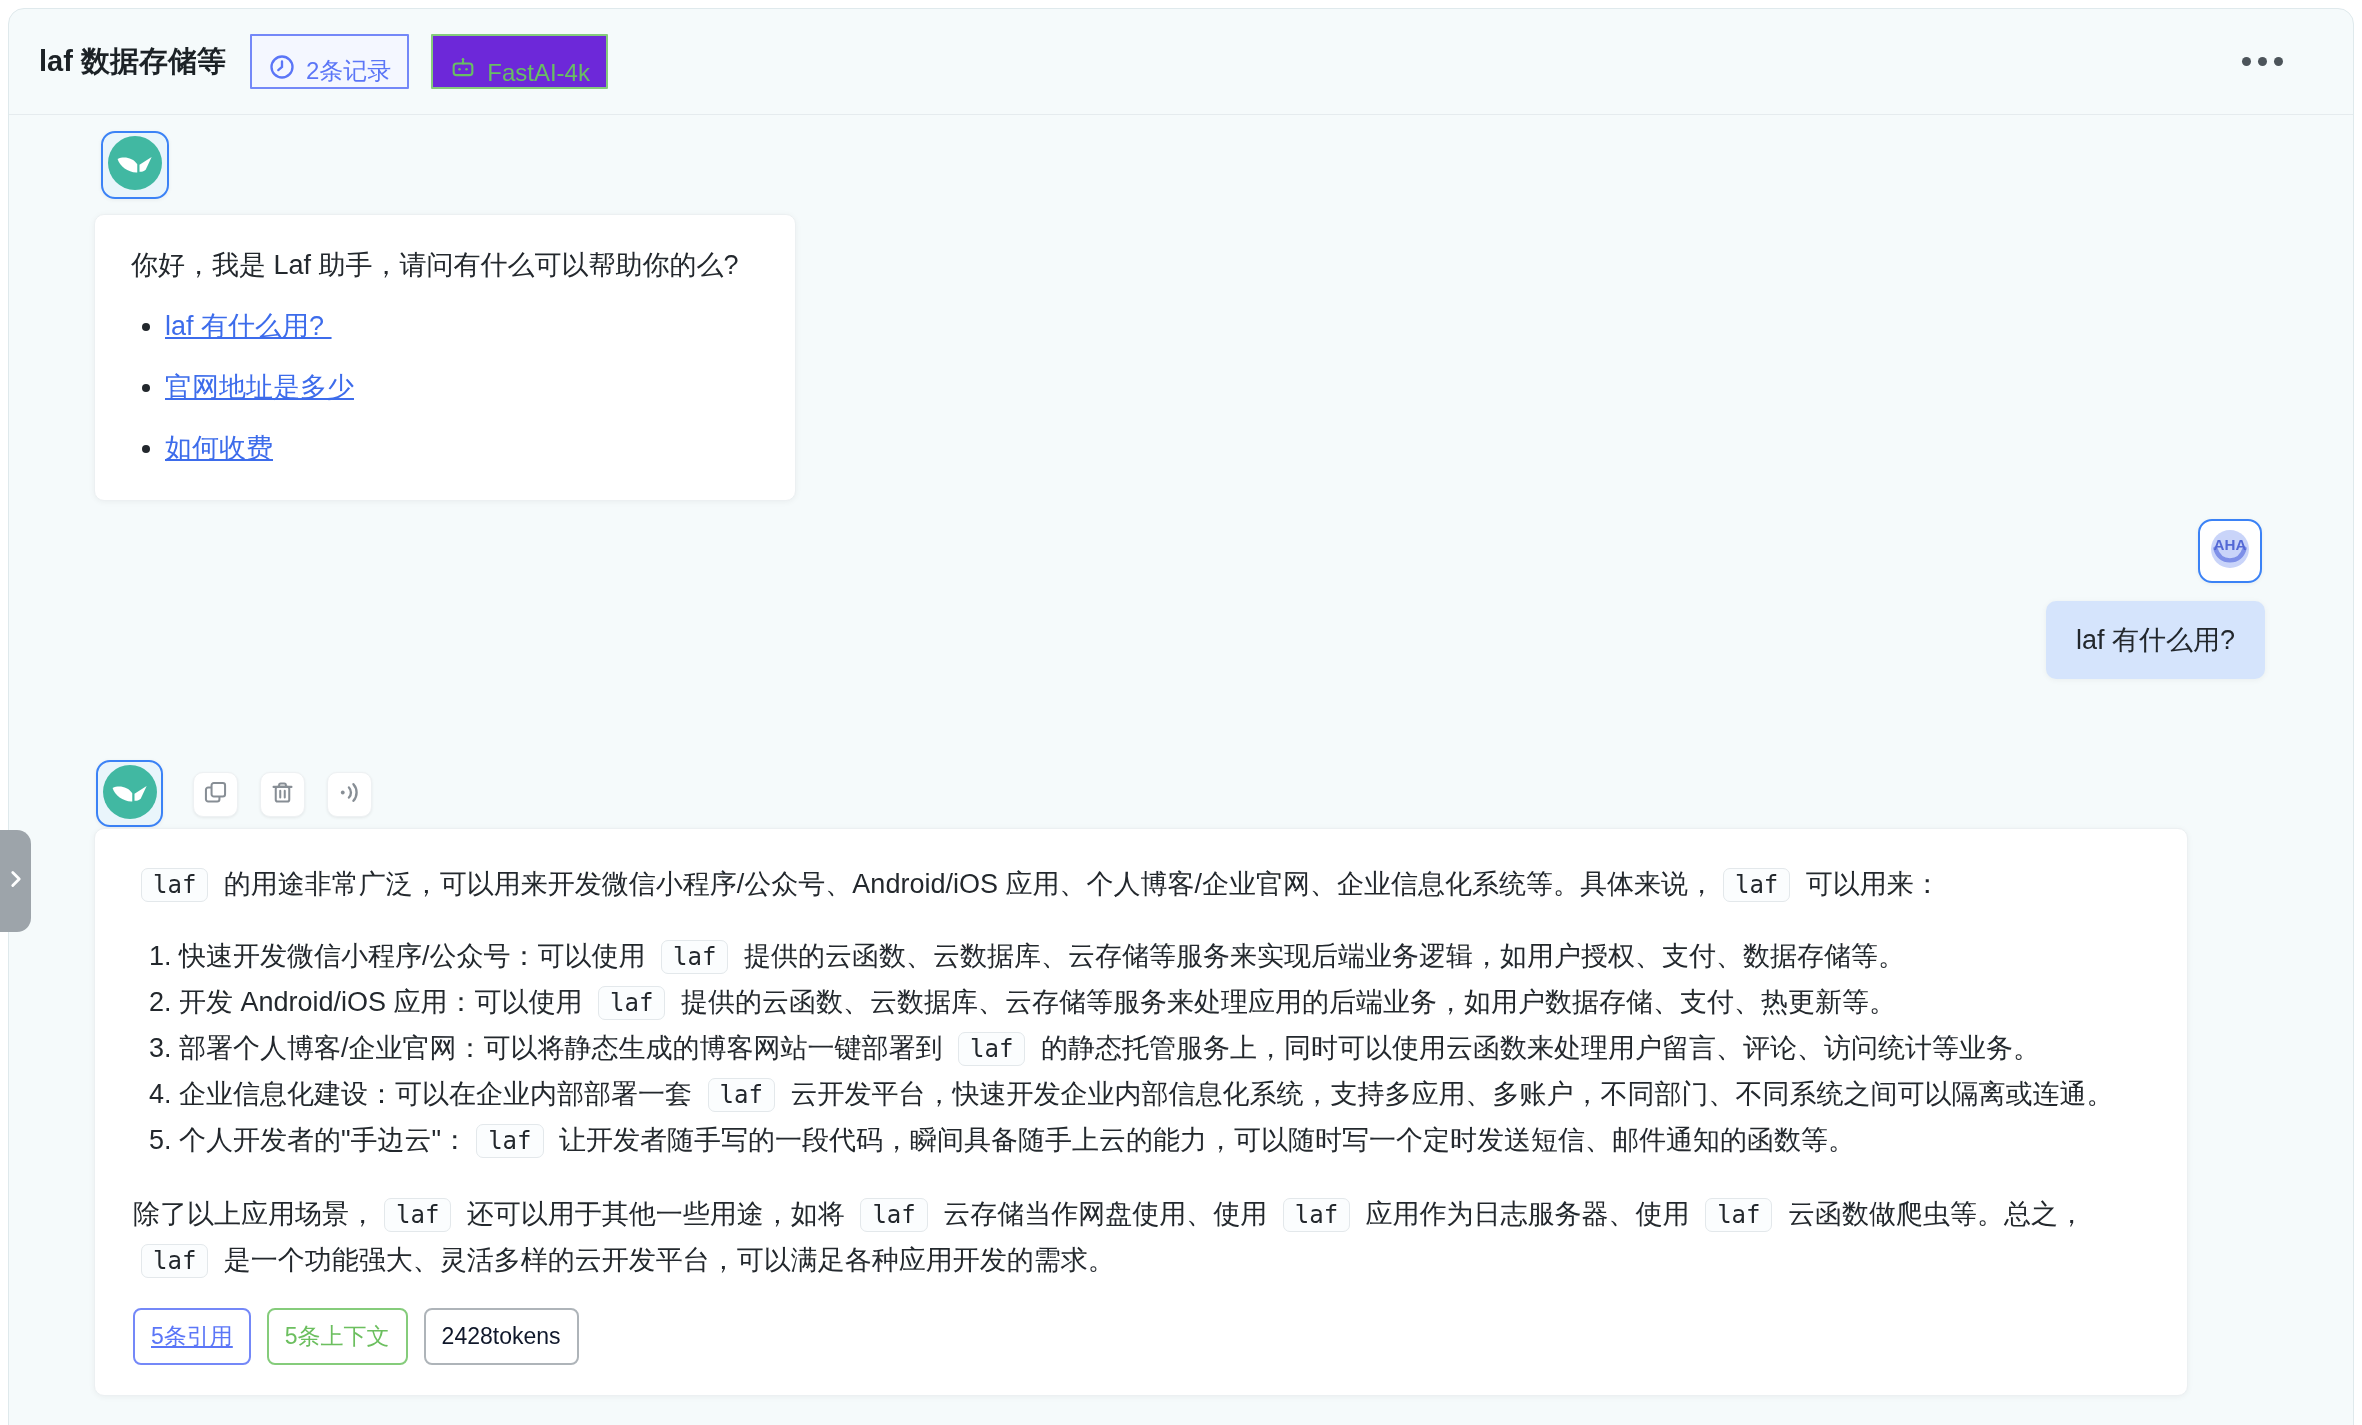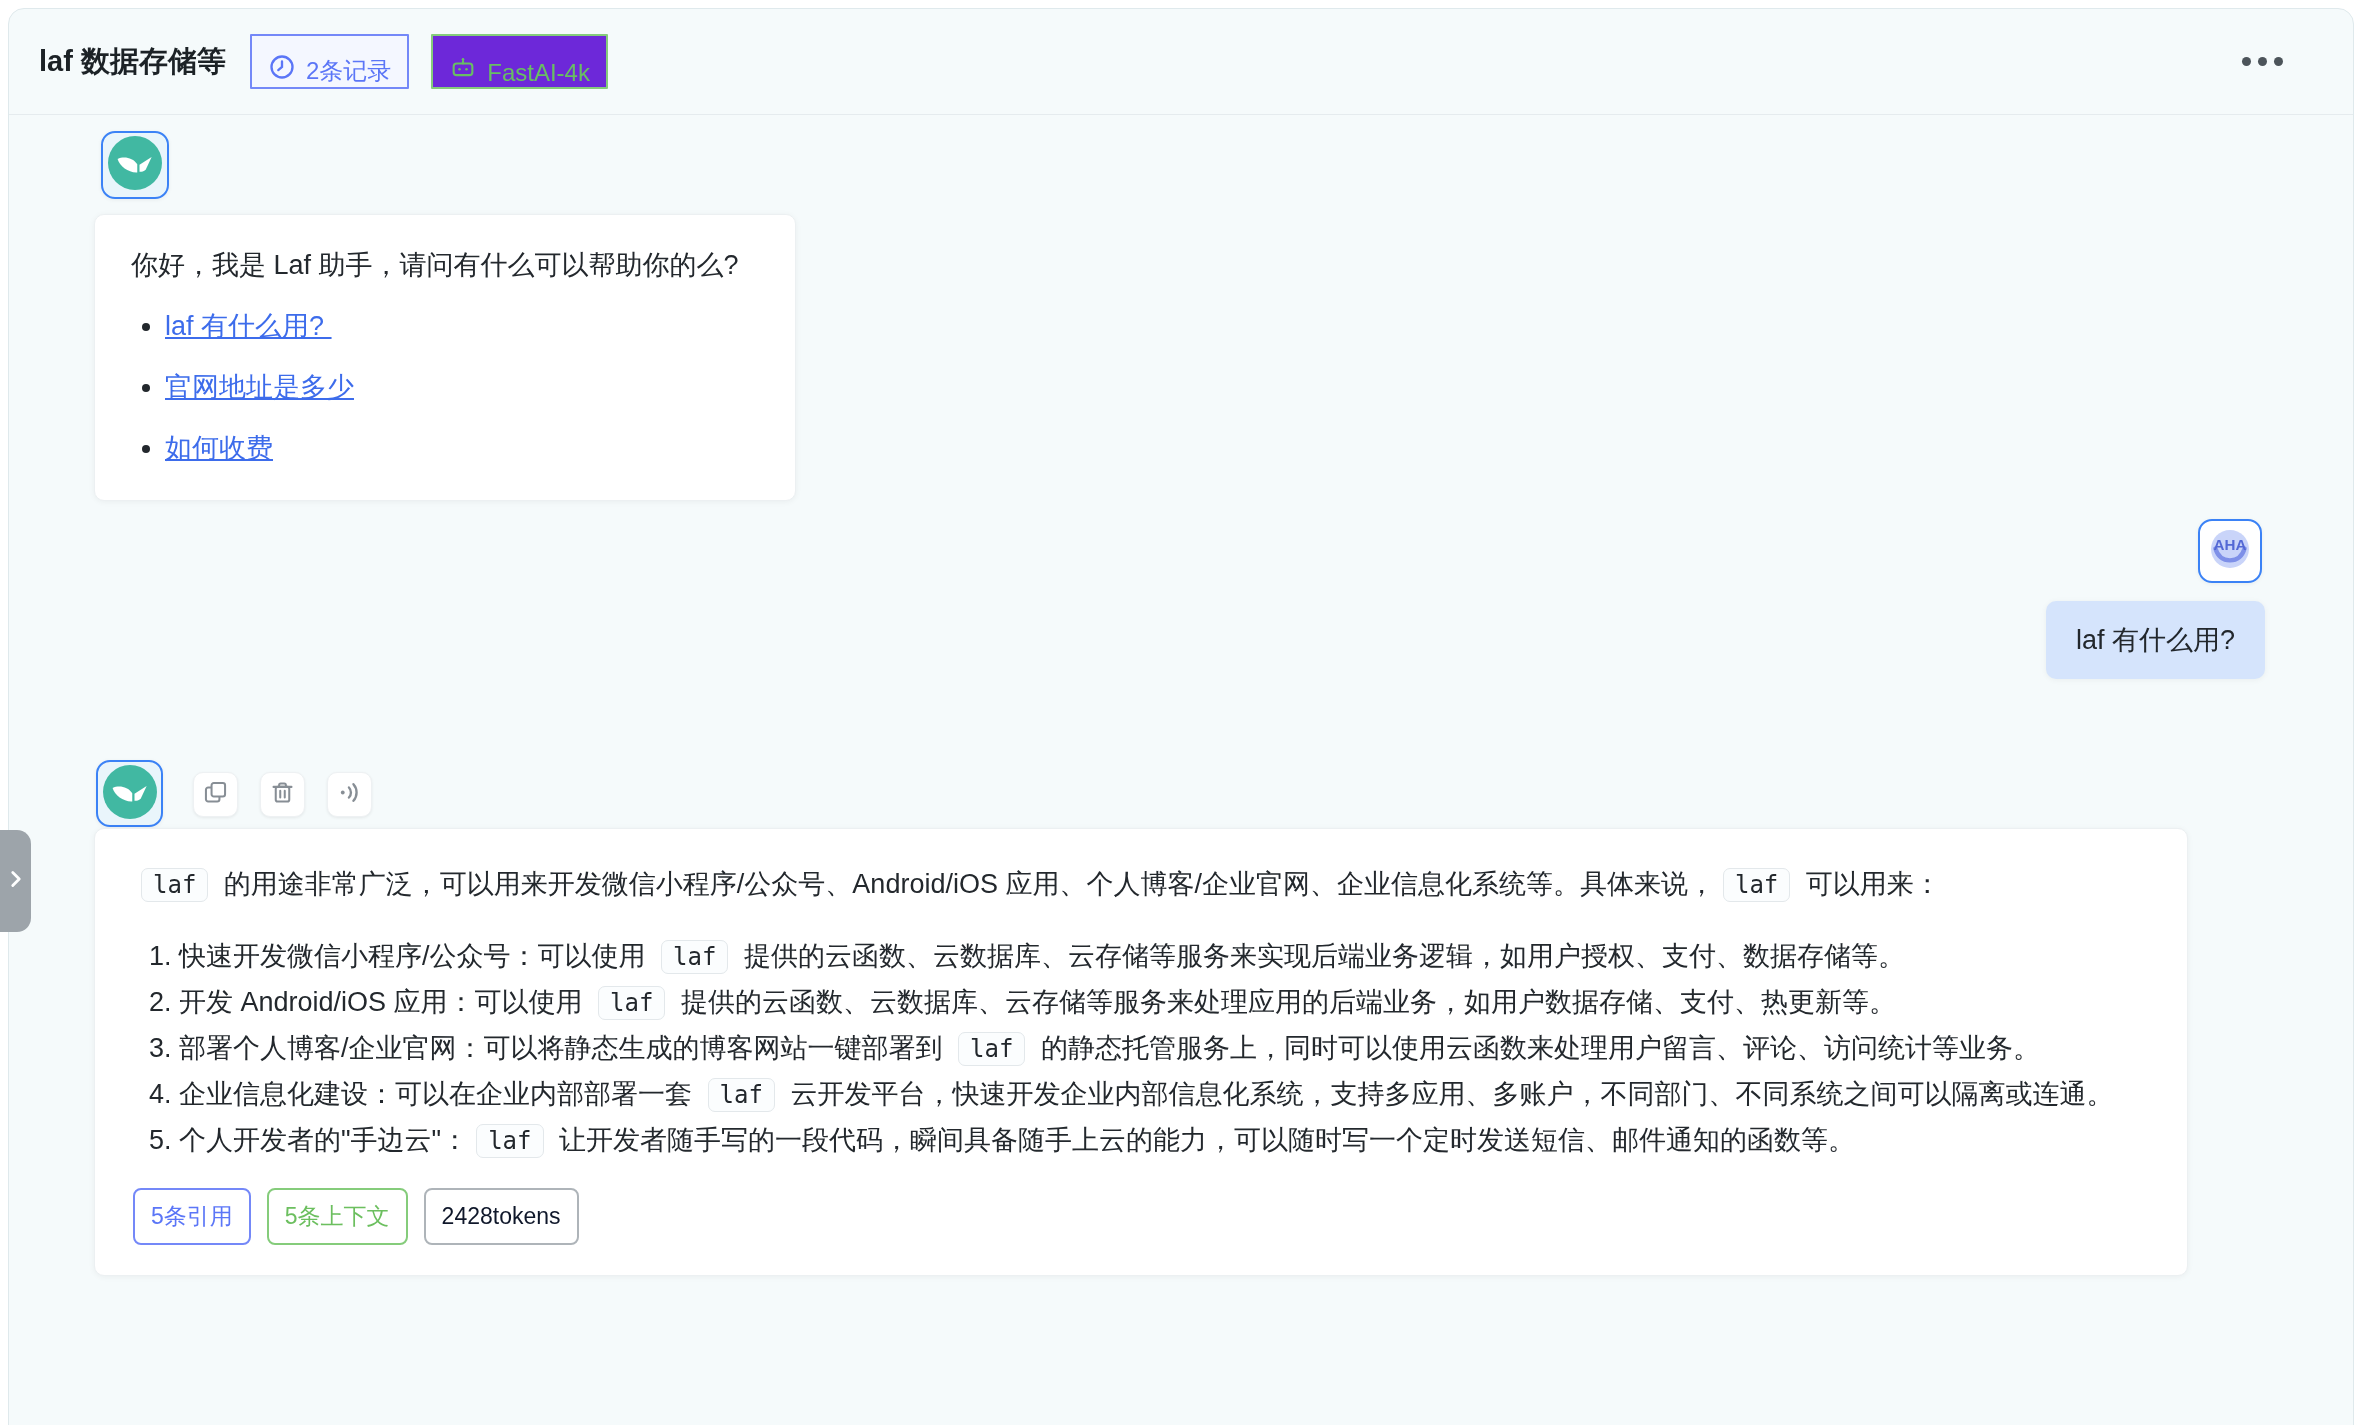--- a/index.html
+++ b/index.html
@@ -53,21 +53,21 @@
   .reply-card { left:85px; top:819px; width:2094px; padding:33px 38px 30px;
     font-size:27px; line-height:45px; color:#23282d; }
   .reply-card ol { margin:26px 0 0 0; padding-left:46px; }
   .reply-card .para2 { margin-top:28px; }
   .code-chip { font-family:"DejaVu Sans Mono","Liberation Mono",monospace; font-size:24px;
     background:#fbfdfe; border:1px solid #e3e8eb; border-radius:7px; padding:2px 11px;
     margin:0 8px; color:#22272c; }
 
   .foot-badges { display:flex; gap:16px; margin-top:24px; }
   .pill { font-size:23px; padding:4px 16px; border-radius:8px; border:2px solid; background:#fff; cursor:pointer; }
-  .pill.blue { color:#5b76f7; border-color:#7488f8; }
+  .pill.blue { color:#5b76f7; border-color:#7488f8;text-decoration:underline; }
   .pill.green { color:#6cbf5f; border-color:#85cc7b; }
   .pill.gray  { color:#0f172a; border-color:#aeb4b9; }
 
   
   .left-handle { position:absolute; left:0; top:830px; width:31px; height:102px;
     background:#9da4aa; border-radius:0 14px 14px 0; display:flex; align-items:center;
     justify-content:center; cursor:pointer; z-index:5; }
   .left-handle svg { width:26px; height:26px; }
 </style>
 </head>
@@ -184,20 +184,21 @@
 
   <div class="bubble reply-card">
     <p><span class="code-chip">laf</span> 的用途非常广泛，可以用来开发微信小程序/公众号、Android/iOS 应用、个人博客/企业官网、企业信息化系统等。具体来说，<span class="code-chip">laf</span> 可以用来：</p>
     <ol>
       <li>快速开发微信小程序/公众号：可以使用 <span class="code-chip">laf</span> 提供的云函数、云数据库、云存储等服务来实现后端业务逻辑，如用户授权、支付、数据存储等。</li>
       <li>开发 Android/iOS 应用：可以使用 <span class="code-chip">laf</span> 提供的云函数、云数据库、云存储等服务来处理应用的后端业务，如用户数据存储、支付、热更新等。</li>
       <li>部署个人博客/企业官网：可以将静态生成的博客网站一键部署到 <span class="code-chip">laf</span> 的静态托管服务上，同时可以使用云函数来处理用户留言、评论、访问统计等业务。</li>
       <li>企业信息化建设：可以在企业内部部署一套 <span class="code-chip">laf</span> 云开发平台，快速开发企业内部信息化系统，支持多应用、多账户，不同部门、不同系统之间可以隔离或连通。</li>
       <li>个人开发者的"手边云"：<span class="code-chip">laf</span> 让开发者随手写的一段代码，瞬间具备随手上云的能力，可以随时写一个定时发送短信、邮件通知的函数等。</li>
     </ol>
+    <p class="para2">除了以上应用场景，<span class="code-chip">laf</span> 还可以用于其他一些用途，如将 <span class="code-chip">laf</span> 云存储当作网盘使用、使用 <span class="code-chip">laf</span> 应用作为日志服务器、使用 <span class="code-chip">laf</span> 云函数做爬虫等。总之，<span class="code-chip">laf</span> 是一个功能强大、灵活多样的云开发平台，可以满足各种应用开发的需求。</p>
 
     <div class="foot-badges">
       <span class="pill blue">5条引用</span>
       <span class="pill green">5条上下文</span>
       <span class="pill gray">2428tokens</span>
     </div>
   </div>
 
 </div>
 

